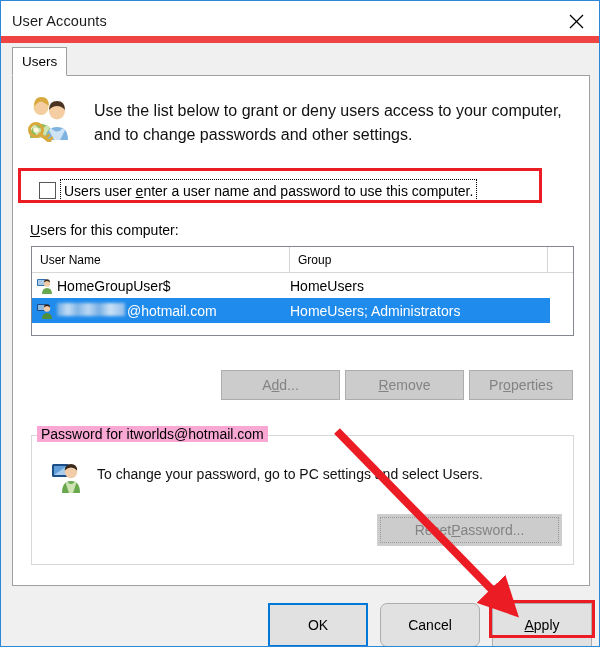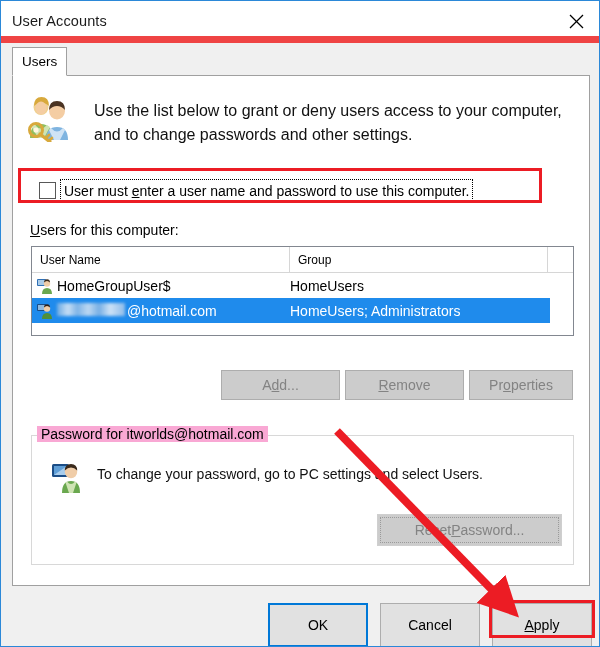--- a/index.html
+++ b/index.html
@@ -200,21 +200,21 @@
   .dlgbtn {
     position: absolute;
     height: 44px; width: 100px;
     display: flex; align-items: center; justify-content: center;
     font-size: 14px; color: #000;
     background: #e1e1e1;
     border: 1px solid #adadad;
     cursor: default;
   }
   #btn-ok { left: 267px; top: 602px; border: 2px solid #0078d7; background: #e1e1e1; }
-  #btn-cancel { left: 379px; top: 602px; }
+  #btn-cancel { left: 379px; top: 602px; border-radius: 7px; }
   #btn-apply { left: 491px; top: 602px; }
 
   
   .annot-box {
     position: absolute;
     border: 3px solid #ec1c24;
     pointer-events: none;
     z-index: 40;
   }
   #annot-checkbox { left: 17px; top: 167px; width: 524px; height: 35px; }
@@ -271,21 +271,21 @@
     </div>
 
     <div id="hdr-text">
       <div>Use the list below to grant or deny users access to your computer,</div>
       <div>and to change passwords and other settings.</div>
     </div>
 
     <div id="cb-row">
       <div id="cb-box"></div>
       <div id="cb-focus">
-        <span id="cb-label"><span>User must </span><u>e</u><span>nter a user name and password to use this computer.</span></span>
+        <span id="cb-label"><span>Users user </span><u>e</u><span>nter a user name and password to use this computer.</span></span>
       </div>
     </div>
 
     <div id="list-label"><u>U</u><span>sers for this computer:</span></div>
 
     <div id="listview">
       <div id="lv-header">
         <div class="lv-col" id="lv-col-0">User Name</div>
         <div class="lv-col" id="lv-col-1">Group</div>
         <div class="lv-col" id="lv-col-2"></div>

